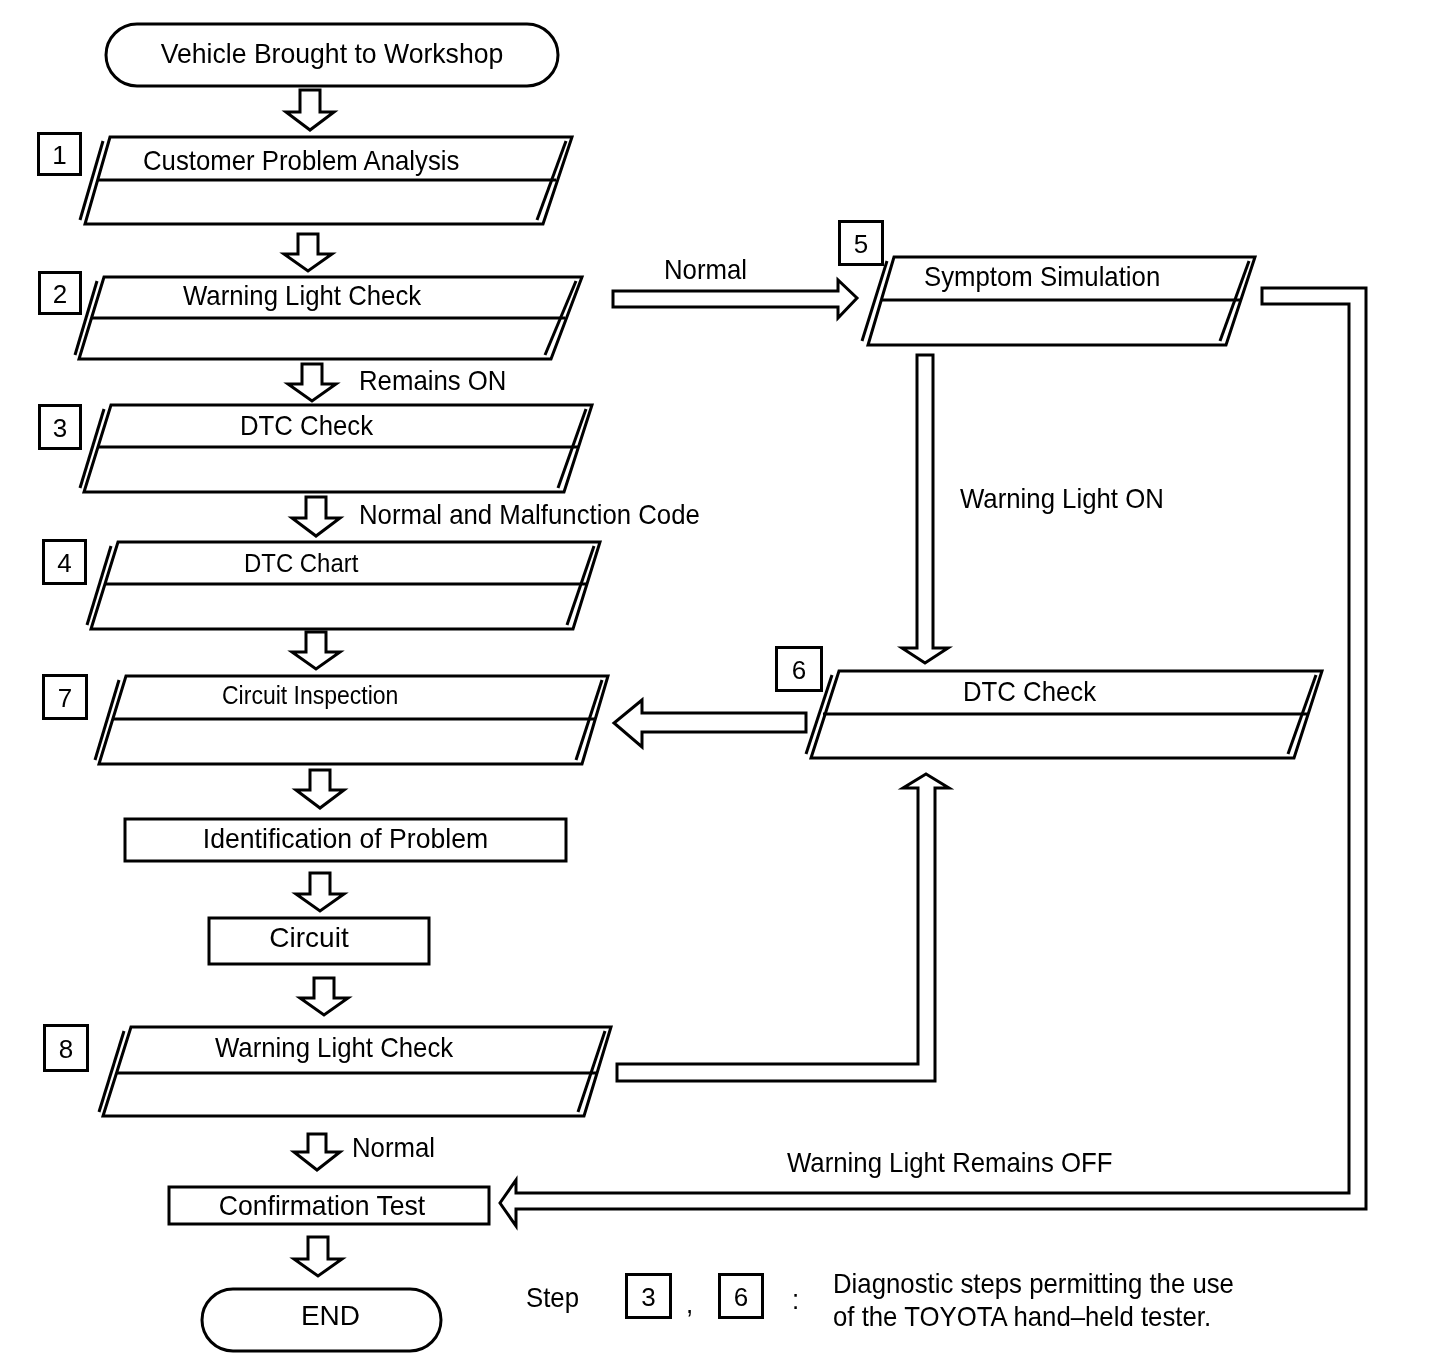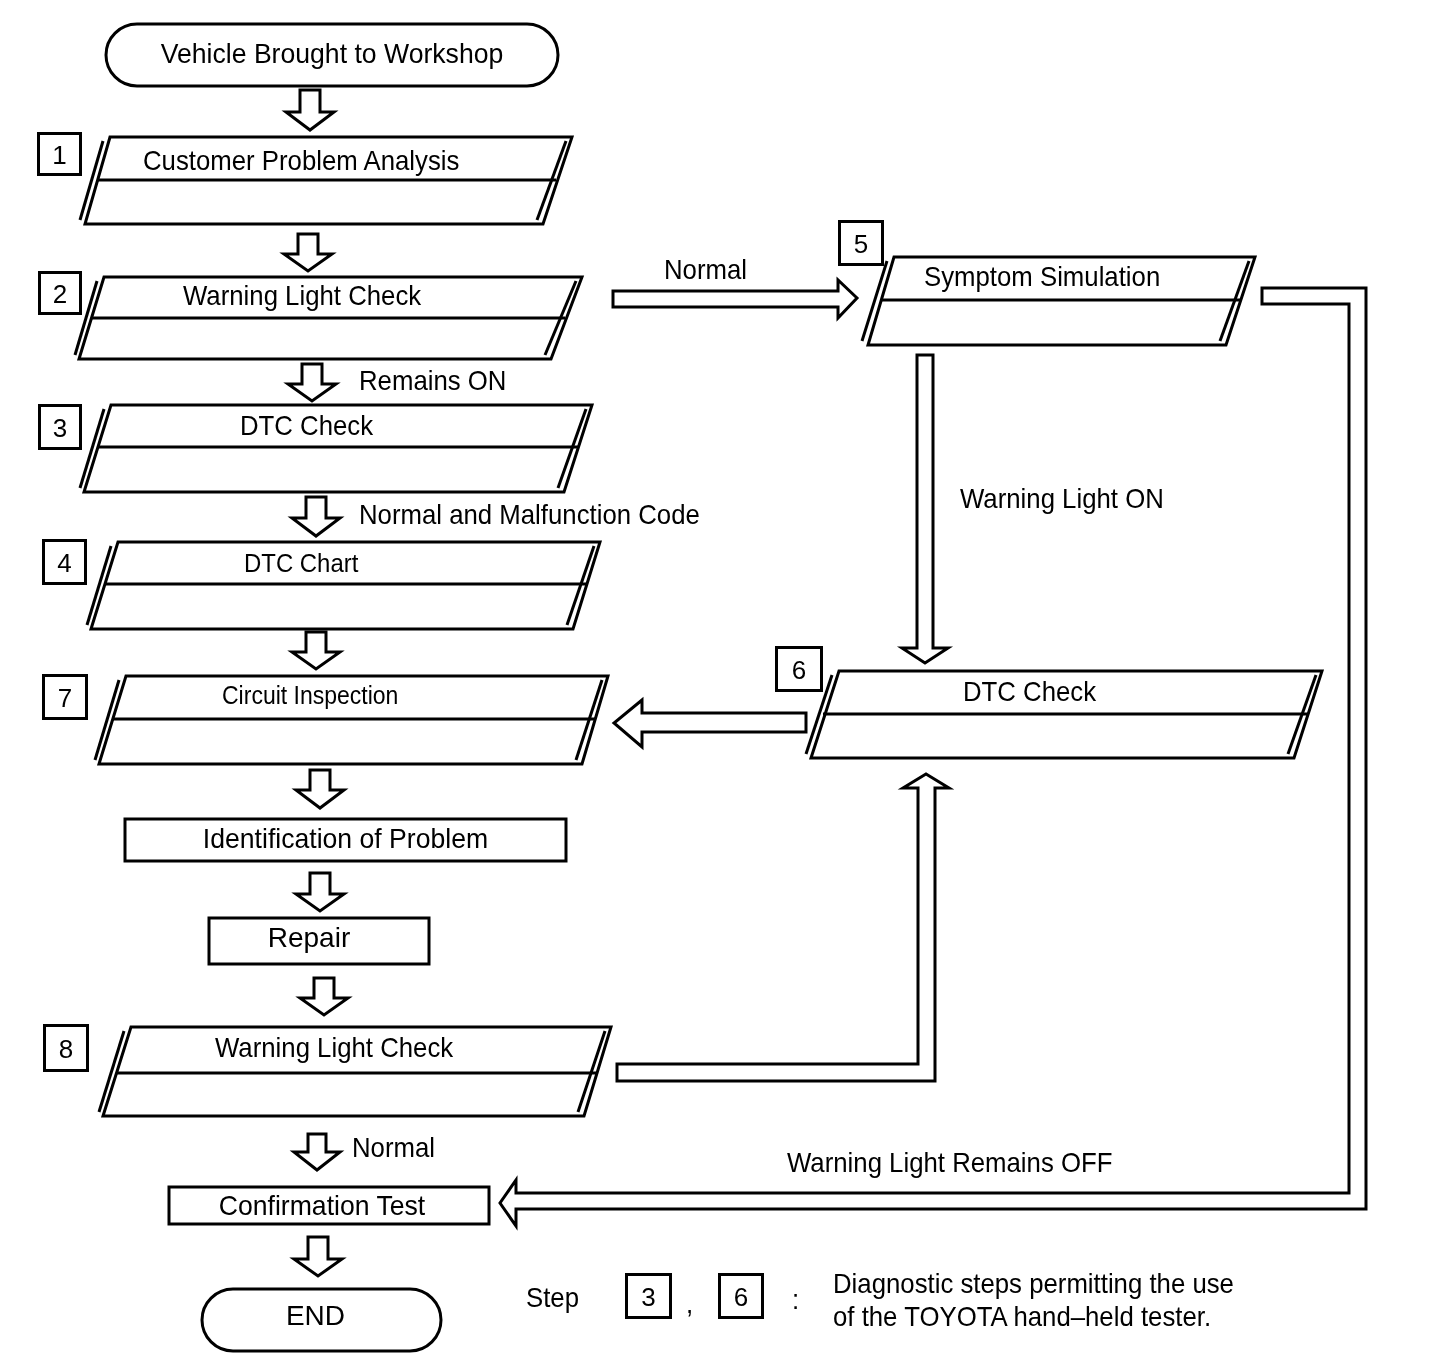--- a/index.html
+++ b/index.html
@@ -99,42 +99,42 @@
   <path class="arrow" d="M917 355 L933 355 L933 648 L948 648 L925 663 L902 648 L917 648 Z"></path>
 
   <path class="arrow" d="M806 713 L642 713 L642 700 L614 723 L642 747 L642 732 L806 732 Z"></path>
 
   <path class="arrow" d="M617 1064 L918 1064 L918 788 L903 788 L926 774 L949 788 L935 788 L935 1081 L617 1081 Z"></path>
 
   <path class="arrow" d="M1262 288 L1366 288 L1366 1209 L516 1209 L516 1226 L500 1203 L516 1180 L516 1193 L1349 1193 L1349 304 L1262 304 Z"></path>
 </svg>
 
 <div class="ctr" style="left:106px; top:40px; width:452px; transform:scaleX(0.95);">Vehicle Brought to Workshop</div>
-<div class="ctr" style="left:196px; top:1302px; width:239px;">END</div>
+<div class="ctr" style="left:211px; top:1302px; width:239px;">END</div>
 
 <div class="num" style="left:37px; top:132px; width:45px; height:44px; line-height:40px;">1</div>
 <div class="num" style="left:38px; top:271px; width:44px; height:44px; line-height:40px;">2</div>
 <div class="num" style="left:38px; top:404px; width:44px; height:46px; line-height:42px;">3</div>
 <div class="num" style="left:42px; top:539px; width:45px; height:46px; line-height:42px;">4</div>
 <div class="num" style="left:838px; top:220px; width:46px; height:46px; line-height:42px;">5</div>
 <div class="num" style="left:775px; top:646px; width:48px; height:46px; line-height:42px;">6</div>
 <div class="num" style="left:42px; top:674px; width:46px; height:46px; line-height:42px;">7</div>
 <div class="num" style="left:43px; top:1024px; width:46px; height:48px; line-height:44px;">8</div>
 
 <div class="lbl" style="left:143px; top:147px;">Customer Problem Analysis</div>
 <div class="lbl" style="left:183px; top:282px;">Warning Light Check</div>
 <div class="lbl" style="left:240px; top:412px;">DTC Check</div>
 <div class="lbl" style="left:244px; top:550px; font-size:26px;">DTC Chart</div>
 <div class="lbl" style="left:924px; top:263px;">Symptom Simulation</div>
 <div class="lbl" style="left:963px; top:678px;">DTC Check</div>
 <div class="lbl" style="left:222px; top:683px; font-size:25px;">Circuit Inspection</div>
 <div class="lbl" style="left:215px; top:1034px;">Warning Light Check</div>
 
 <div class="ctr" style="left:125px; top:825px; width:441px; transform:scaleX(0.95);">Identification of Problem</div>
-<div class="ctr" style="left:209px; top:924px; width:200px;">Repair</div>
+<div class="ctr" style="left:209px; top:924px; width:200px;">Circuit</div>
 <div class="ctr" style="left:169px; top:1192px; width:306px; transform:scaleX(0.95);">Confirmation Test</div>
 
 <div class="lbl" style="left:664px; top:256px;">Normal</div>
 <div class="lbl" style="left:359px; top:367px;">Remains ON</div>
 <div class="lbl" style="left:359px; top:501px;">Normal and Malfunction Code</div>
 <div class="lbl" style="left:960px; top:485px;">Warning Light ON</div>
 <div class="lbl" style="left:352px; top:1134px;">Normal</div>
 <div class="lbl" style="left:787px; top:1149px;">Warning Light Remains OFF</div>
 
 <div>

